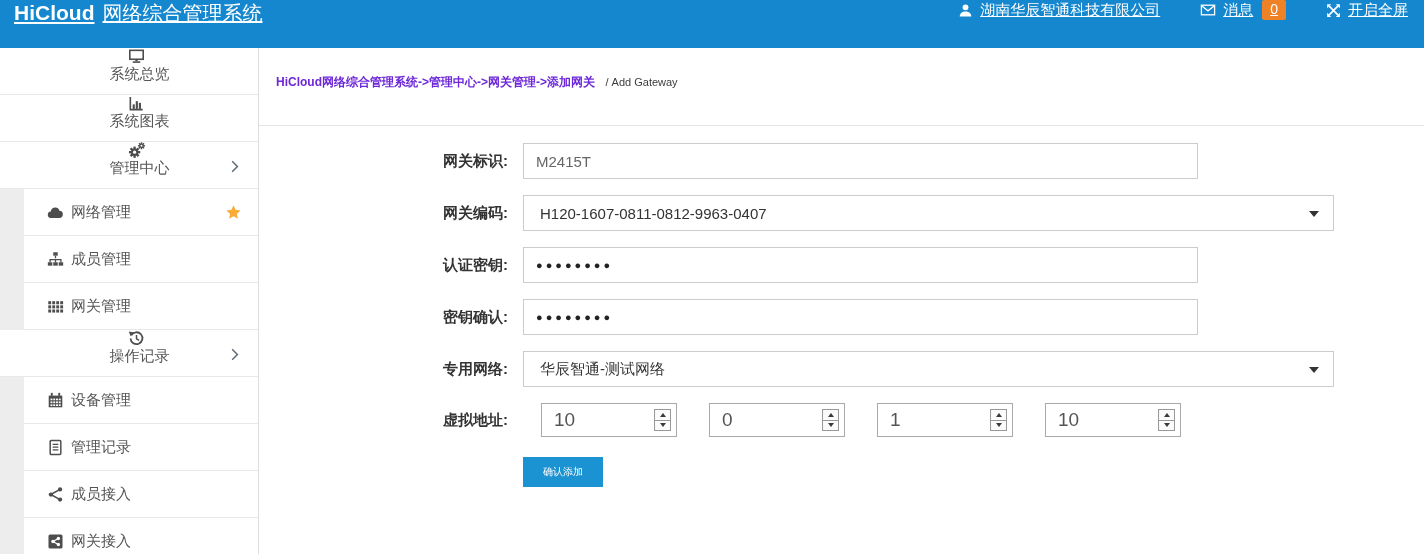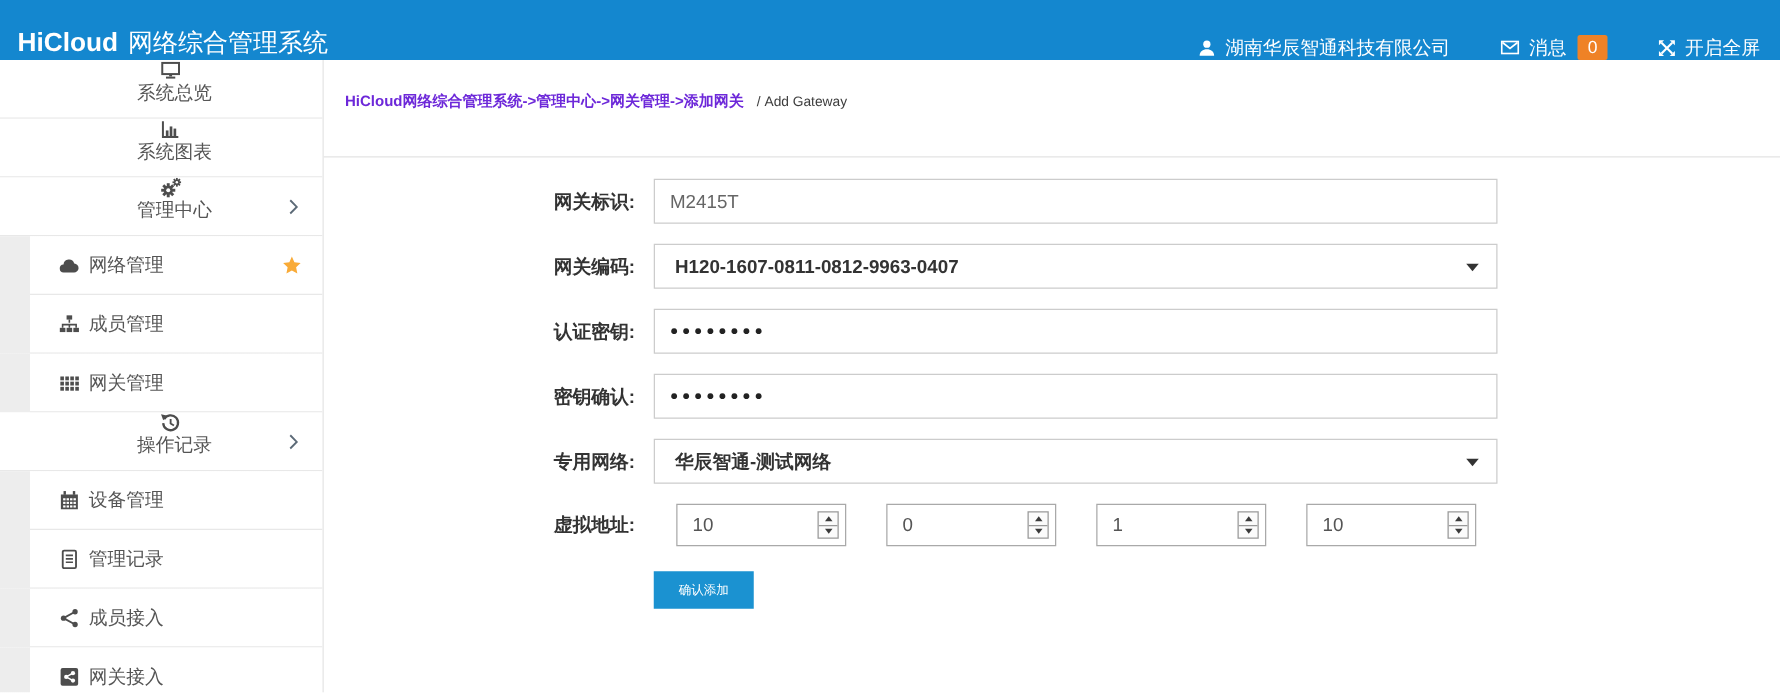--- a/index.html
+++ b/index.html
@@ -1,21 +1,21 @@
 <!DOCTYPE html>
 <html><head>
 <meta charset="utf-8">
 <style>
   * { margin:0; padding:0; box-sizing:border-box; }
   html,body { width:1424px; height:554px; overflow:hidden; background:#fff;
     font-family:"Liberation Sans","DejaVu Sans",sans-serif; }
 
   
-  .navbar { height:48px; background:#1487cf; display:flex; align-items:flex-end;
-    padding:0 16px 0 14px; color:#fff; }
+  .navbar { height:48px; background:#1487cf; display:flex; align-items:flex-start;
+    padding:0 16px 0 14px; color:#fff;text-decoration:underline; }
   .brand { display:flex; align-items:baseline; cursor:pointer; }
   .brand-bold { font-size:21px; font-weight:bold; }
   .brand-rest { font-size:20px; margin-left:8px; }
   .nav-right { margin-left:auto; display:flex; align-items:center; gap:40px; }
   .nav-item { display:flex; align-items:center; font-size:15px; cursor:pointer; white-space:nowrap; }
   .nav-item .nicon { display:inline-flex; margin-right:7px; }
   .badge { margin-left:9px; background:#ef8226; color:#fff; font-size:14px;
     padding:1px 8px 2px; border-radius:2px; line-height:17px; }
 
   
@@ -40,32 +40,32 @@
 
   .gw-form { padding:17px 0 0 17px; }
   .form-row { display:flex; align-items:center; margin-bottom:16px; }
   .form-row .flabel { width:232px; text-align:right; font-size:15px; font-weight:bold;
     color:#333; flex:none; }
   .ctl { margin-left:15px; }
   input.text-input { width:675px; height:36px; border:1px solid #ccc; font-size:15px;
     color:#666; padding:0 12px; outline:none; background:#fff;
     font-family:"Liberation Sans","DejaVu Sans",sans-serif; }
   input.pw { color:#222; font-size:11px; letter-spacing:3px; font-weight:bold; }
-  .select { position:relative; width:675px; height:36px; border:1px solid #ccc;
+  .select { position:relative; width:811px; height:36px; border:1px solid #ccc;
     background:#fff; display:flex; align-items:center; padding:0 30px 0 16px;
-    font-size:15px; color:#333; cursor:pointer;font-weight:bold; }
+    font-size:15px; color:#333; cursor:pointer; }
   .caret { position:absolute; right:14px; top:15px; width:0; height:0;
     border-left:5.5px solid transparent; border-right:5.5px solid transparent;
     border-top:6px solid #333; }
 
   .ip-group { margin-left:33px; display:flex; }
   .num-input { position:relative; width:136px; height:34px; border:1px solid #a9a9a9;
     margin-right:32px; background:#fff; }
   .num-input input { border:none; outline:none; width:100px; height:100%; padding-left:12px;
-    font-size:15px; color:#555; background:transparent;
+    font-size:19px; color:#555; background:transparent;
     font-family:"Liberation Sans","DejaVu Sans",sans-serif; }
   .spinner { position:absolute; right:5px; top:5px; width:17px; height:22px;
     border:1px solid #999; background:#fbfbfb; display:flex; flex-direction:column; cursor:pointer; }
   .spin-half { flex:1; display:flex; align-items:center; justify-content:center; }
   .spin-half.up { border-bottom:1px solid #999; }
   .tri-up { width:0; height:0; border-left:3px solid transparent; border-right:3px solid transparent;
     border-bottom:4px solid #3a3a3a; }
   .tri-down { width:0; height:0; border-left:3px solid transparent; border-right:3px solid transparent;
     border-top:4px solid #3a3a3a; }
 

